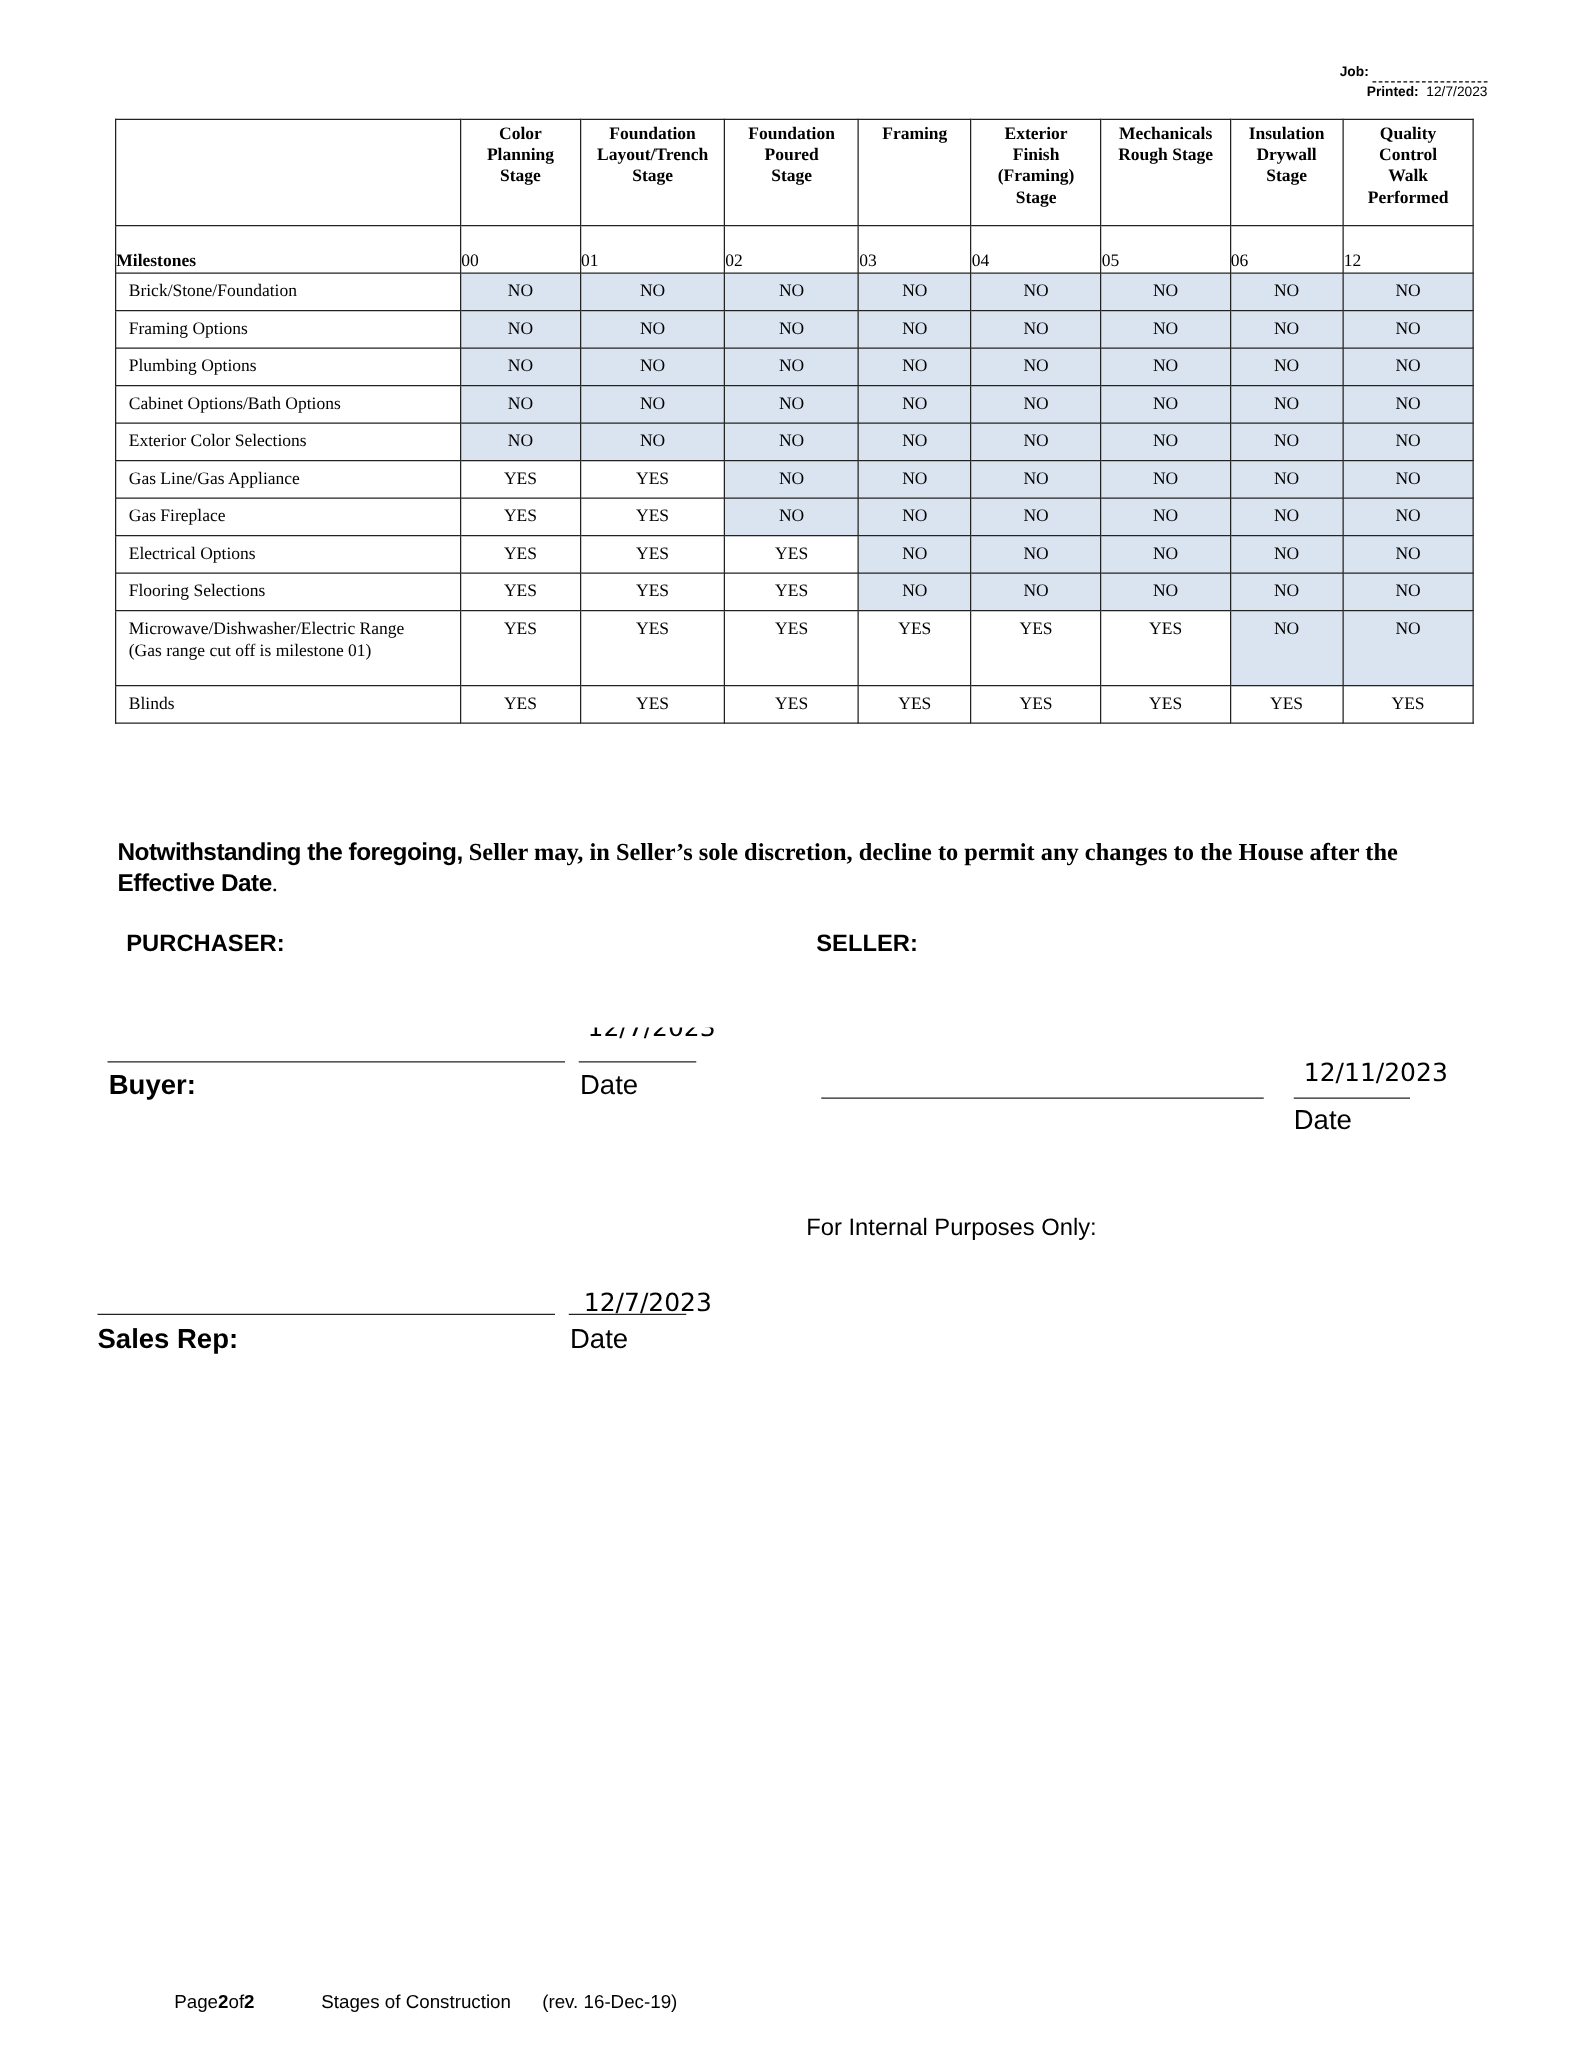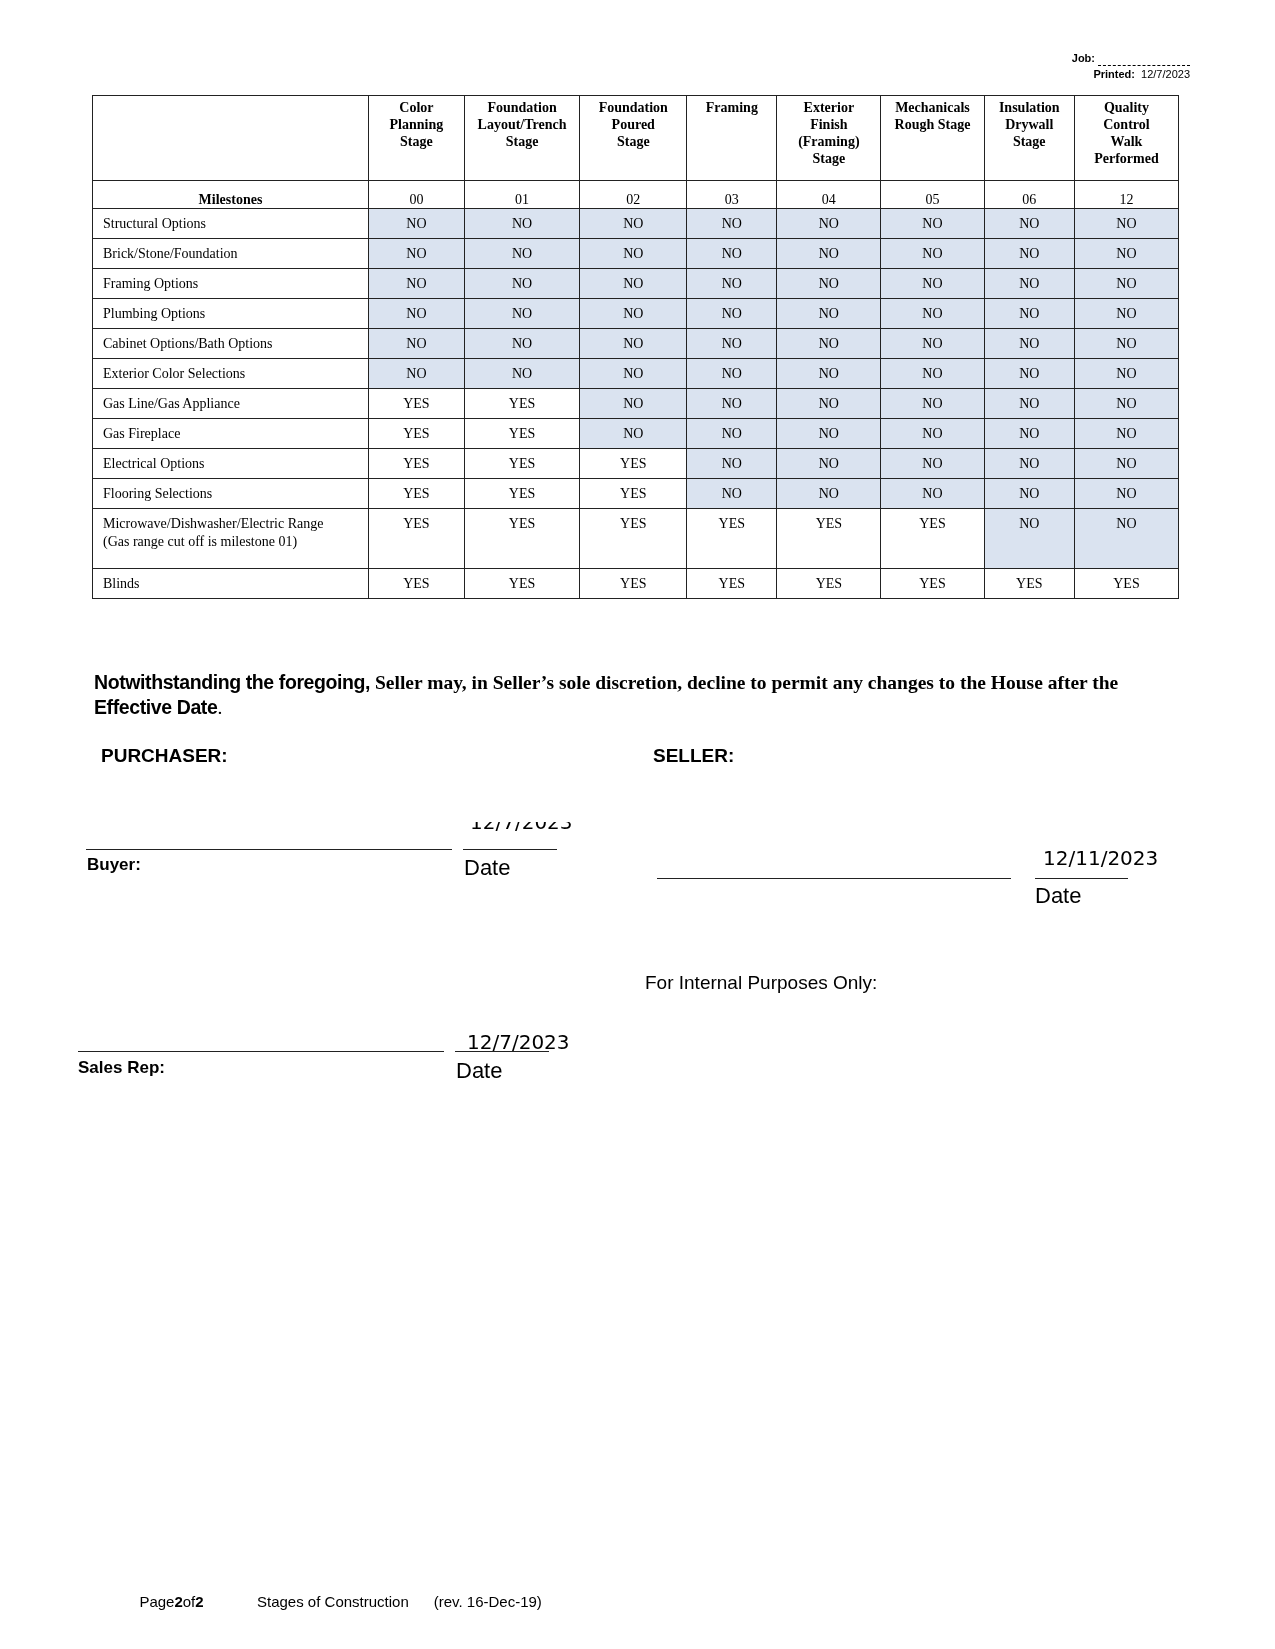--- a/index.html
+++ b/index.html
@@ -7,41 +7,41 @@
 
   #job-block { position:absolute; right:85px; top:50px; text-align:right; font-family:"Liberation Sans", sans-serif; font-size:11px; line-height:16px; }
   #job-block b { font-weight:bold;text-align:right; }
   .job-blank { display:inline-block; width:92px; border-bottom:1px dashed #000; height:10px; vertical-align:bottom; margin-left:3px; }
 
   #stage-table { position:absolute; left:92px; top:95px; width:1087px; border-collapse:collapse; font-family:"Liberation Serif", serif; font-size:14px; }
   #stage-table td, #stage-table th { border:1.5px solid #222; padding:0; }
   #stage-table th { font-weight:bold; vertical-align:top; text-align:center; line-height:17px; padding-top:3px; font-size:14px; }
   #stage-table tr.hdr { height:85px; }
   #stage-table tr.ms { height:28px; }
-  #stage-table tr.ms td { text-align:center; vertical-align:top; padding-top:11px; }
+  #stage-table tr.ms td { text-align:left; vertical-align:top; padding-top:21px; }
   #stage-table tr.ms td.mslabel { font-weight:bold; }
   #stage-table tr.row { height:30px; }
   #stage-table tr.row.tall { height:60px; }
   #stage-table td.label { text-align:left; padding-left:10px; vertical-align:top; padding-top:6px; line-height:30px; }
   #stage-table tr.row td.label { line-height:18px; }
   #stage-table tr.row.tall td.label .l2 { display:block; }
   #stage-table td.val { text-align:center; vertical-align:top; padding-top:6px; line-height:18px; }
   #stage-table td.val.no { background:#dae3f0; }
 
   #notice { position:absolute; left:94px; top:670px; width:1090px; font-size:19.5px; line-height:24px; font-weight:bold; }
   #notice .n1 { font-family:"Liberation Sans", sans-serif; letter-spacing:-0.4px; }
   #notice .n2 { font-family:"Liberation Serif", serif; }
 
   .party-label { position:absolute; font-family:"Liberation Sans", sans-serif; font-weight:bold; font-size:19px; }
 
   .sig-line { position:absolute; border-top:1.5px solid #222; height:0; }
   .date-line { position:absolute; border-top:1.5px solid #222; height:0; }
   .date-val { position:absolute; font-family:"DejaVu Sans", sans-serif; font-size:20px; }
   .date-lbl { position:absolute; font-family:"Liberation Sans", sans-serif; font-size:22px; }
-  .role-lbl { position:absolute; font-family:"Liberation Sans", sans-serif; font-weight:bold; font-size:17px; }
+  .role-lbl { position:absolute; font-family:"Liberation Sans", sans-serif; font-weight:bold; font-size:22px; }
 
   #internal { position:absolute; left:645px; top:972px; font-family:"Liberation Sans", sans-serif; font-size:19px; }
 
   #footer { position:absolute; left:86px; top:1593px; font-family:"Liberation Sans", sans-serif; font-size:15px; }
   #footer span { display:inline-block; }
 </style>
 </head>
 <body>
 
 <div id="job-block">
@@ -113,31 +113,20 @@
         <td>00</td>
         <td>01</td>
         <td>02</td>
         <td>03</td>
         <td>04</td>
         <td>05</td>
         <td>06</td>
         <td>12</td>
       </tr>
       <tr class="row">
-        <td class="label"><span>Structural Options</span></td>
-        <td class="val no" style="background: rgb(218, 227, 240);">NO</td>
-        <td class="val no" style="background: rgb(218, 227, 240);">NO</td>
-        <td class="val no" style="background: rgb(218, 227, 240);">NO</td>
-        <td class="val no" style="background: rgb(218, 227, 240);">NO</td>
-        <td class="val no" style="background: rgb(218, 227, 240);">NO</td>
-        <td class="val no" style="background: rgb(218, 227, 240);">NO</td>
-        <td class="val no" style="background: rgb(218, 227, 240);">NO</td>
-        <td class="val no" style="background: rgb(218, 227, 240);">NO</td>
-      </tr>
-      <tr class="row">
         <td class="label"><span>Brick/Stone/Foundation</span></td>
         <td class="val no" style="background: rgb(218, 227, 240);">NO</td>
         <td class="val no" style="background: rgb(218, 227, 240);">NO</td>
         <td class="val no" style="background: rgb(218, 227, 240);">NO</td>
         <td class="val no" style="background: rgb(218, 227, 240);">NO</td>
         <td class="val no" style="background: rgb(218, 227, 240);">NO</td>
         <td class="val no" style="background: rgb(218, 227, 240);">NO</td>
         <td class="val no" style="background: rgb(218, 227, 240);">NO</td>
         <td class="val no" style="background: rgb(218, 227, 240);">NO</td>
       </tr>

